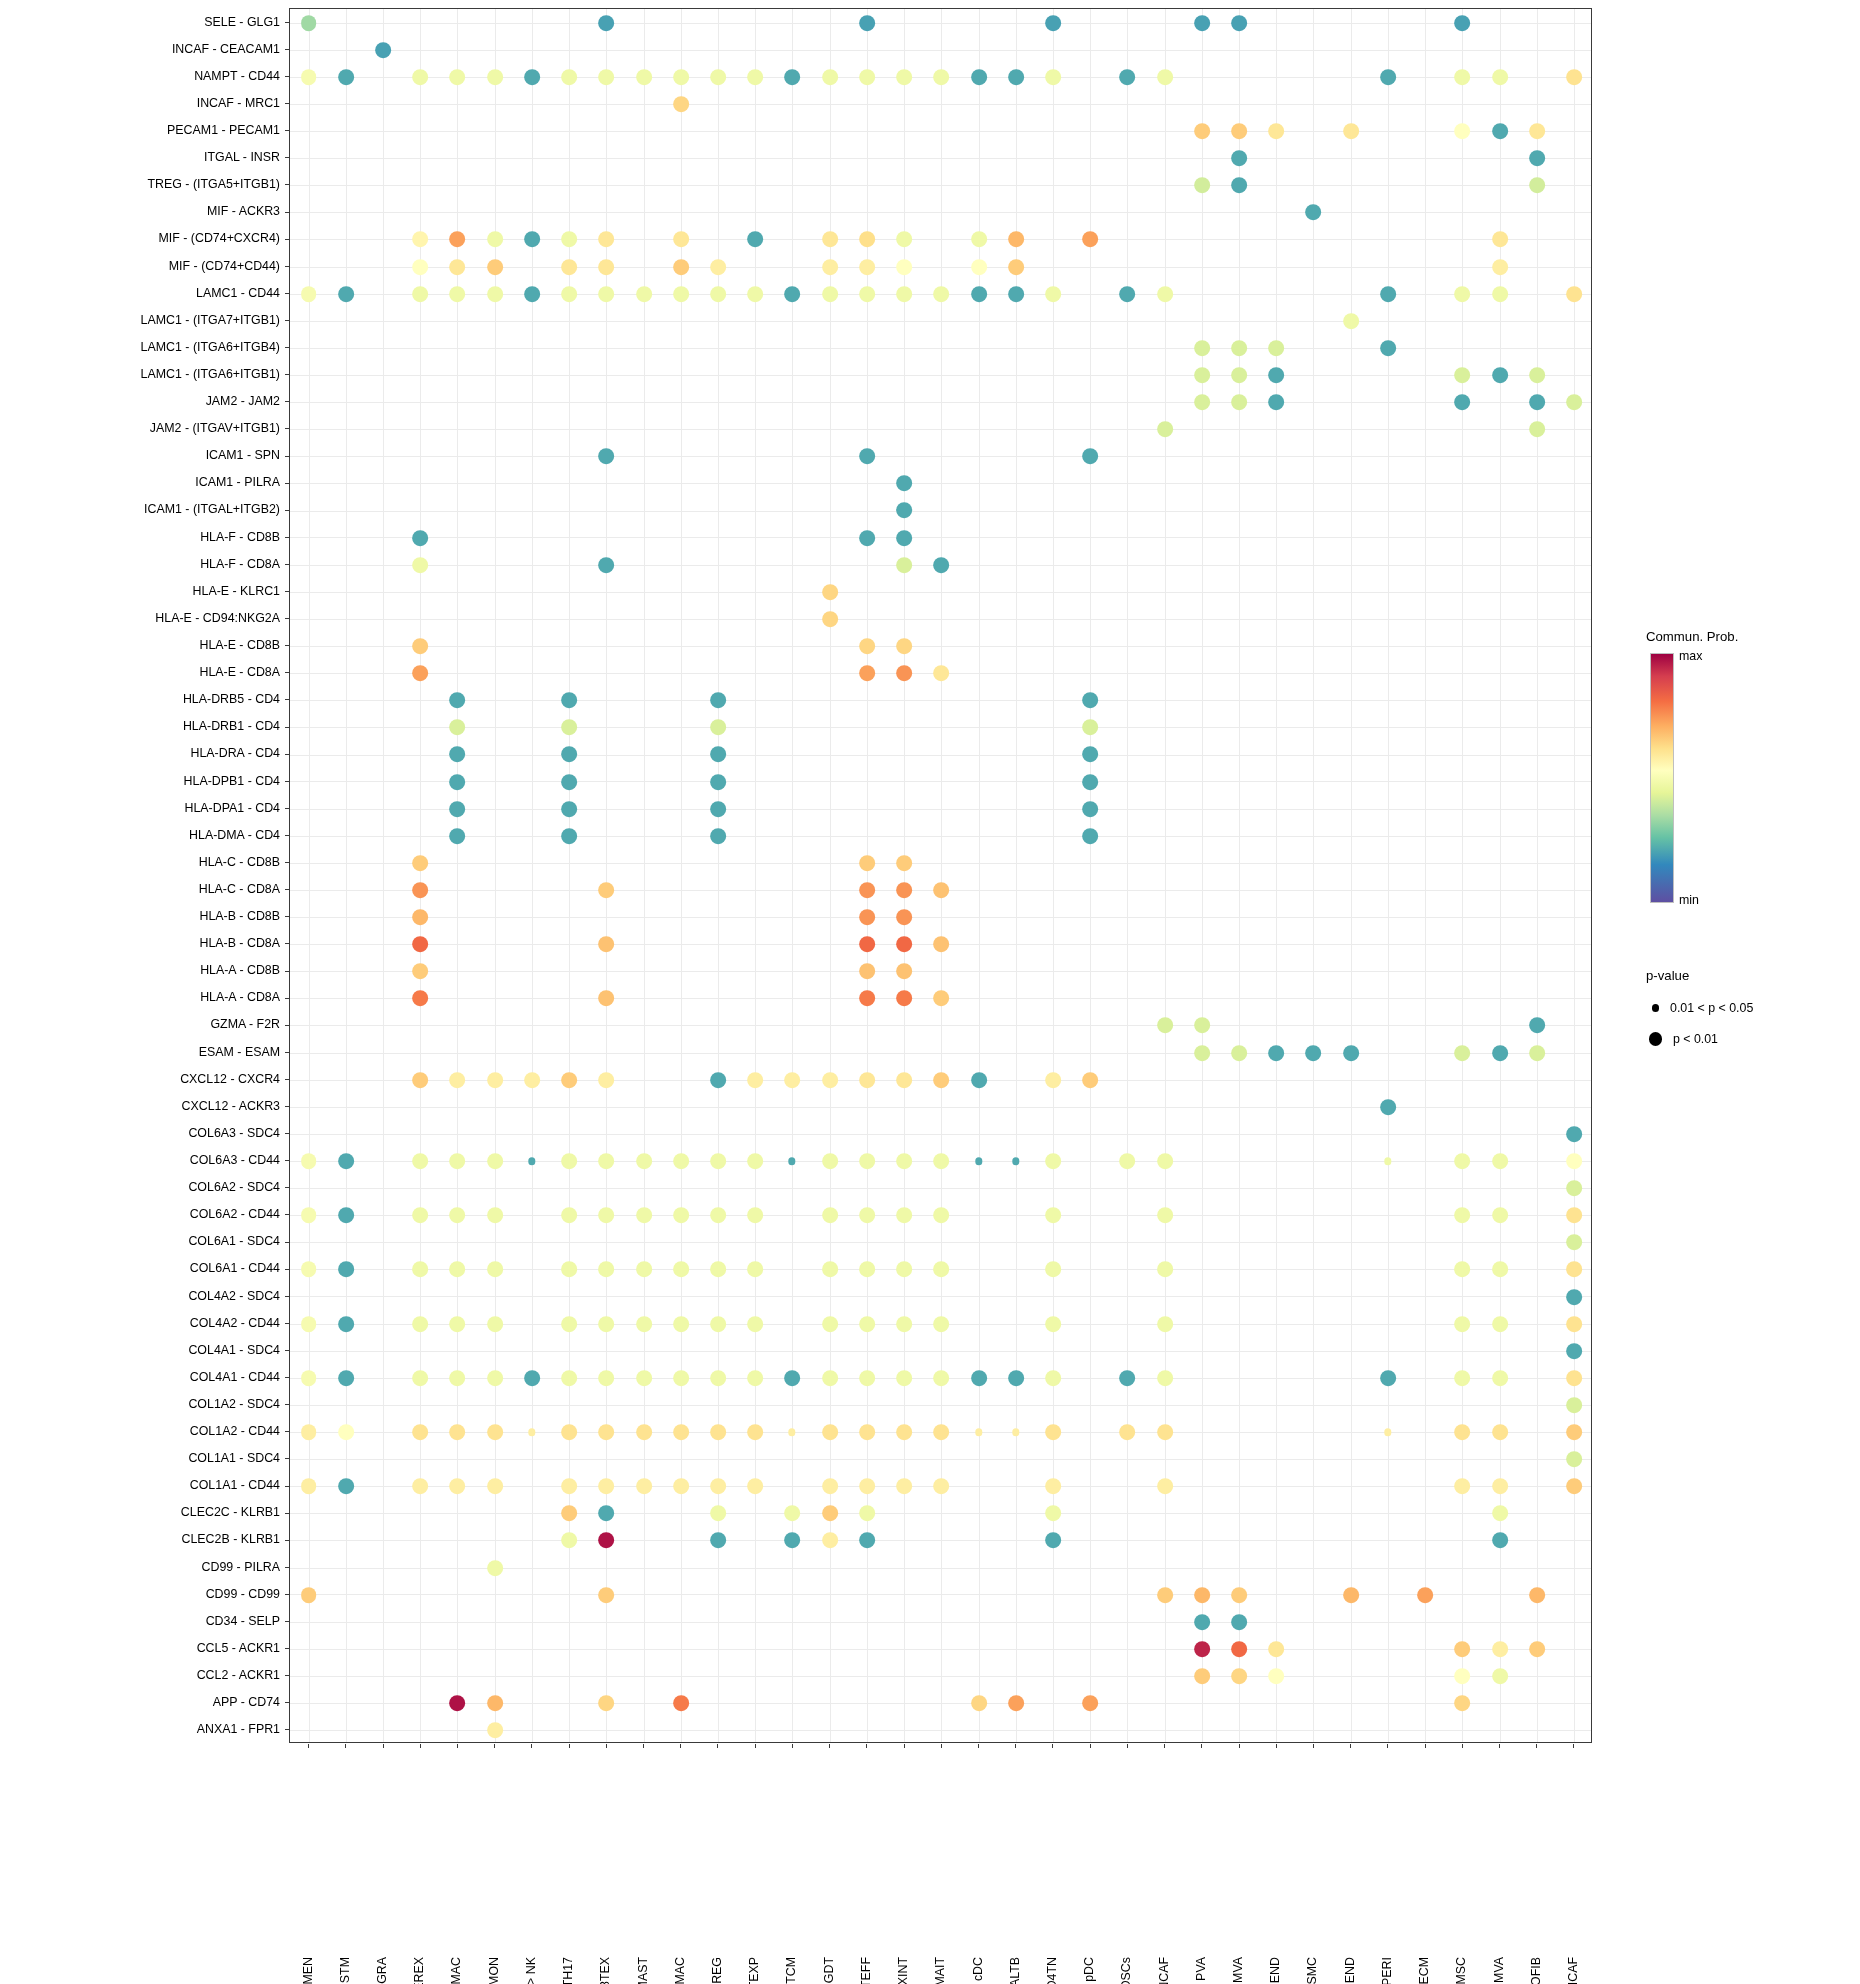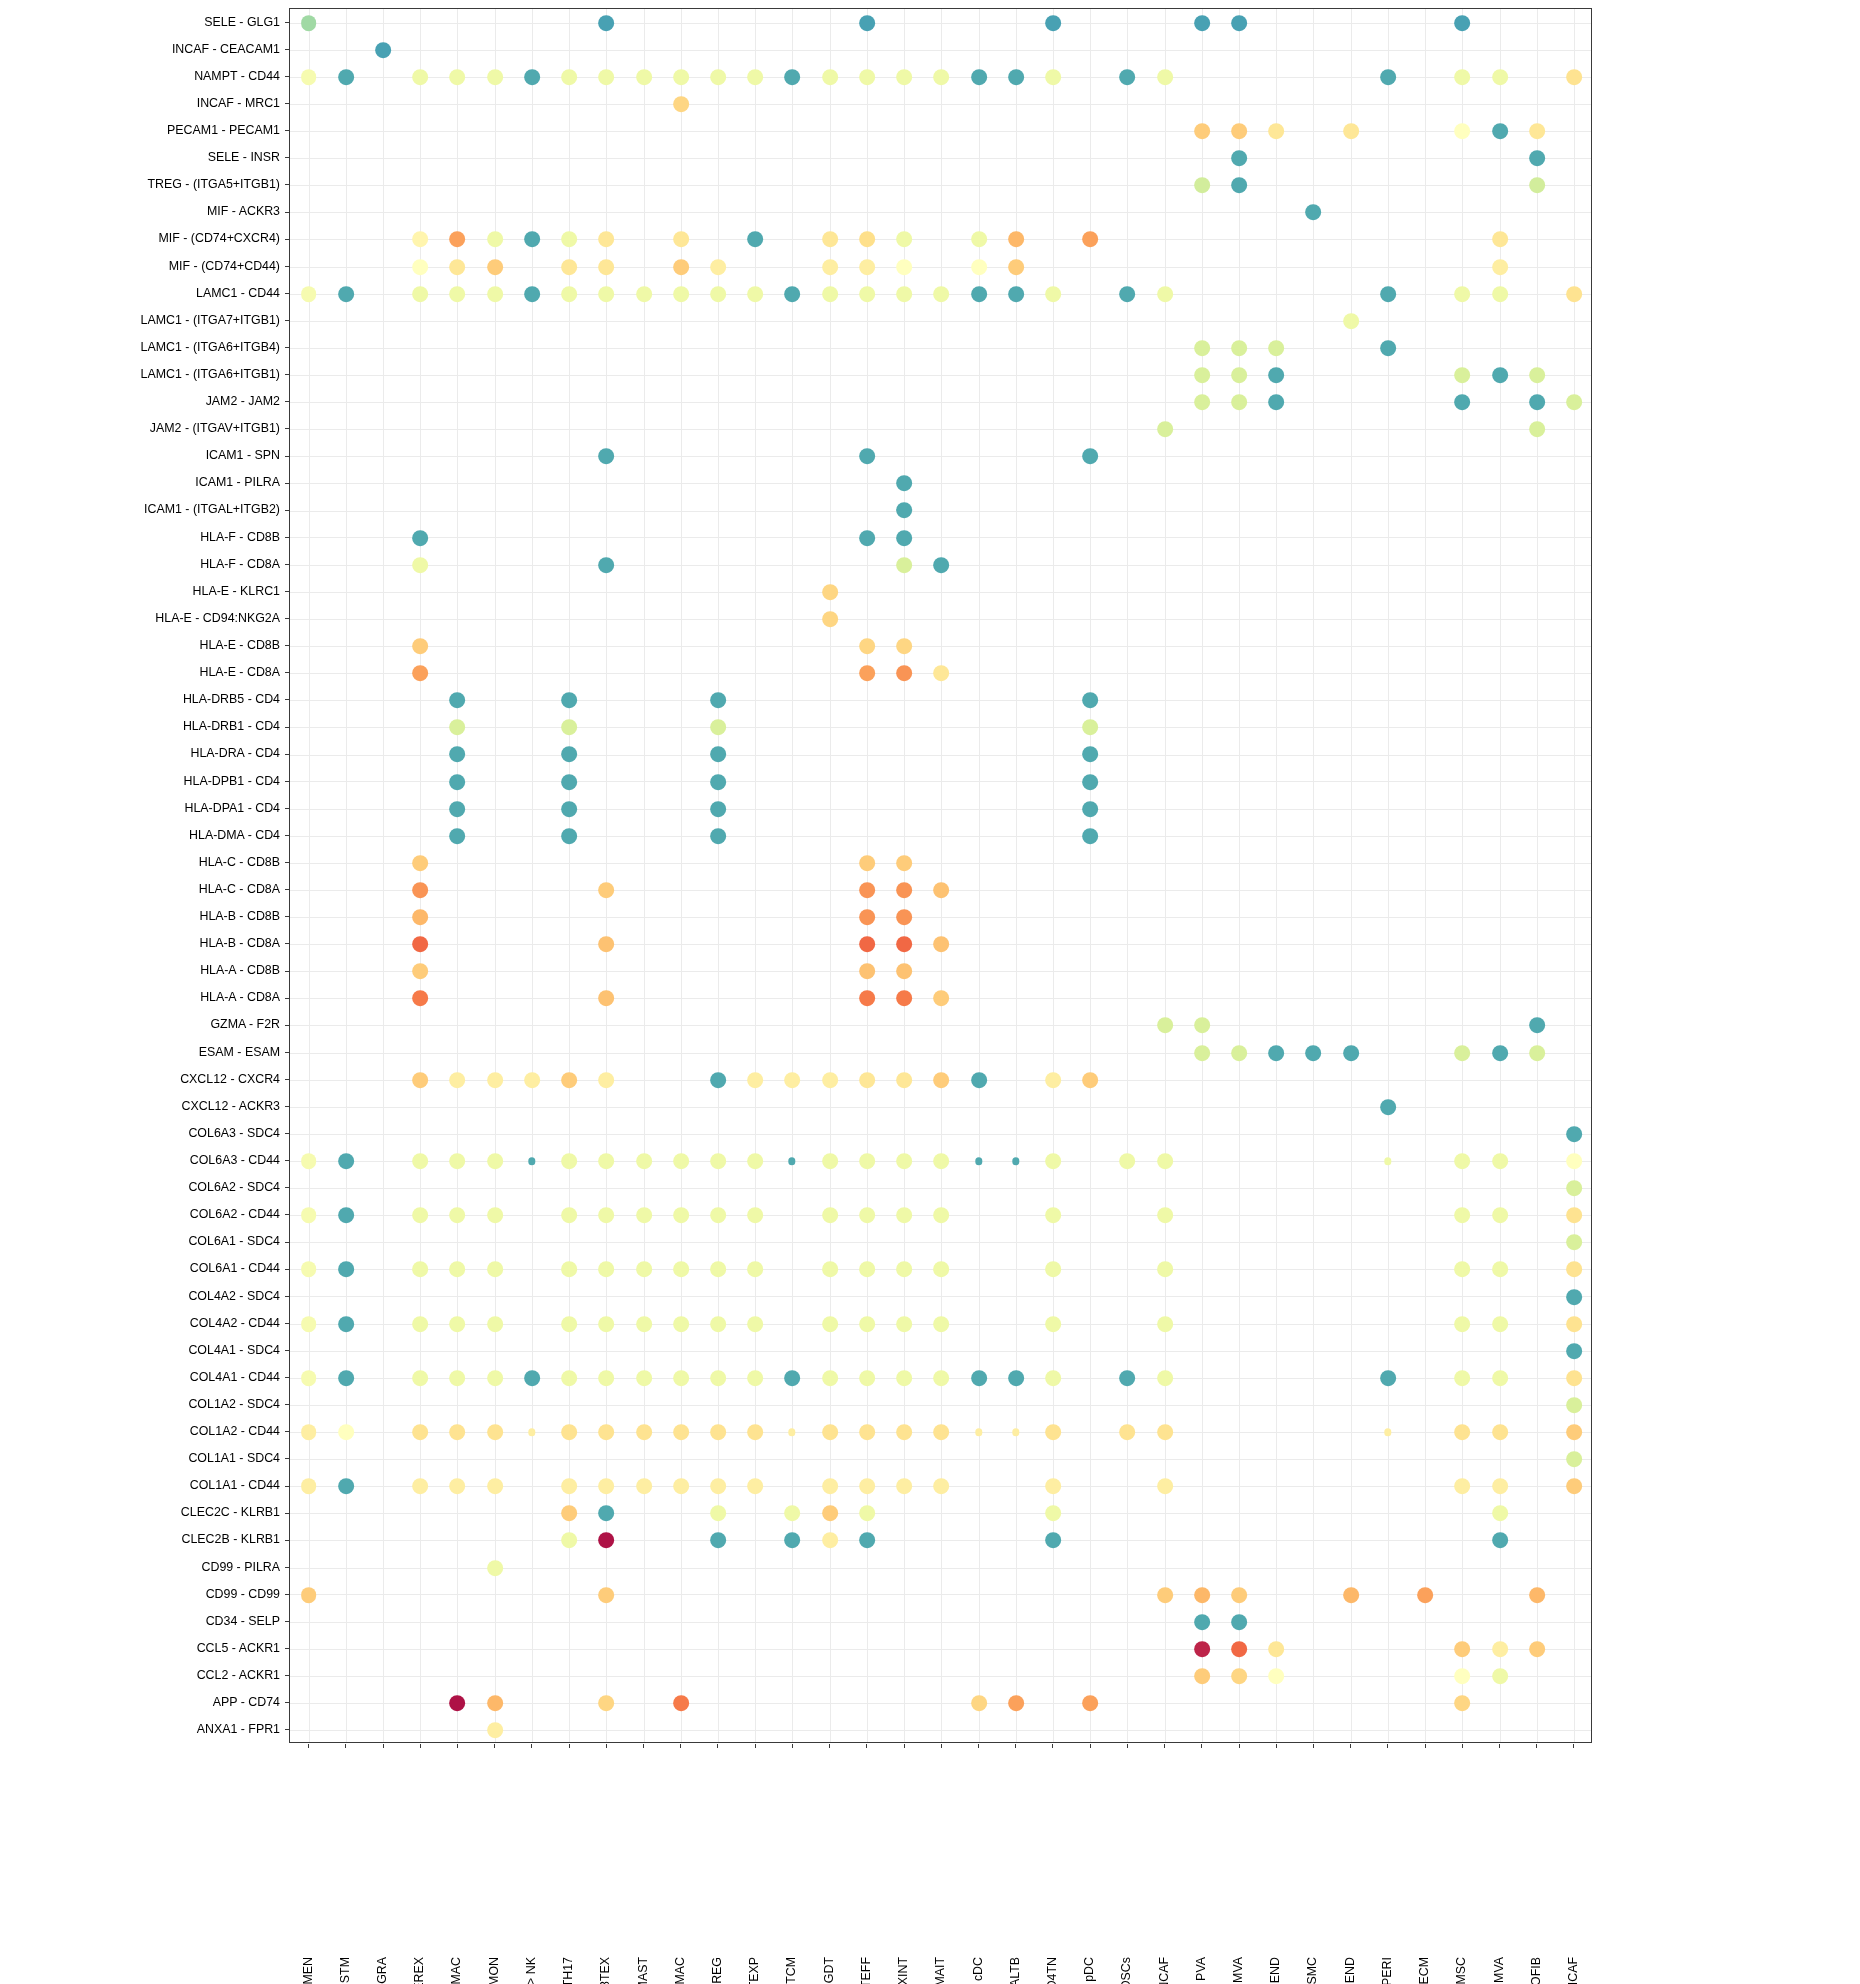--- a/index.html
+++ b/index.html
@@ -700,21 +700,21 @@
       <div class="ylab" style="top: 420px;">JAM2 - (ITGAV+ITGB1)</div>
       <div class="ylab" style="top: 393px;">JAM2 - JAM2</div>
       <div class="ylab" style="top: 366px;">LAMC1 - (ITGA6+ITGB1)</div>
       <div class="ylab" style="top: 339px;">LAMC1 - (ITGA6+ITGB4)</div>
       <div class="ylab" style="top: 312px;">LAMC1 - (ITGA7+ITGB1)</div>
       <div class="ylab" style="top: 285px;">LAMC1 - CD44</div>
       <div class="ylab" style="top: 258px;">MIF - (CD74+CD44)</div>
       <div class="ylab" style="top: 230px;">MIF - (CD74+CXCR4)</div>
       <div class="ylab" style="top: 203px;">MIF - ACKR3</div>
       <div class="ylab" style="top: 176px;">TREG - (ITGA5+ITGB1)</div>
-      <div class="ylab" style="top: 149px;">SELE - INSR</div>
+      <div class="ylab" style="top: 149px;">ITGAL - INSR</div>
       <div class="ylab" style="top: 122px;">PECAM1 - PECAM1</div>
       <div class="ylab" style="top: 95px;">INCAF - MRC1</div>
       <div class="ylab" style="top: 68px;">NAMPT - CD44</div>
       <div class="ylab" style="top: 41px;">INCAF - CEACAM1</div>
       <div class="ylab" style="top: 13.6px;">SELE - GLG1</div>
     </div>
   <div id="x-axis" style="position: absolute; left: 289px; top: 1750px; width: 1303px; height: 215px;">
       <div class="xlab" style="left: 18.6px; top: 207px;">MSC -&gt; MEN</div>
       <div class="xlab" style="left: 56px; top: 207px;">MSC -&gt; STM</div>
       <div class="xlab" style="left: 93px; top: 207px;">MSC -&gt; GRA</div>
@@ -745,20 +745,37 @@
       <div class="xlab" style="left: 1023px; top: 207px;">MSC -&gt; SMC</div>
       <div class="xlab" style="left: 1061px; top: 207px;">MSC -&gt; LYMEND</div>
       <div class="xlab" style="left: 1098px; top: 207px;">MSC -&gt; PERI</div>
       <div class="xlab" style="left: 1135px; top: 207px;">MSC -&gt; ECM</div>
       <div class="xlab" style="left: 1172px; top: 207px;">MSC -&gt; MSC</div>
       <div class="xlab" style="left: 1210px; top: 207px;">MSC -&gt; MSC.MVA</div>
       <div class="xlab" style="left: 1247px; top: 207px;">MSC -&gt; MYOFIB</div>
       <div class="xlab" style="left: 1284px; top: 207px;">MSC -&gt; ICAF</div>
     </div>
 
+  <div id="legend" style="left: 1646px; top: 629px; width: 207px; height: 496px;">
+    <div class="legend-title" id="cb-title" style="position: absolute; left: 0px; top: 0px;">Commun. Prob.</div>
+    <div id="colorbar" style="left: 4.1px; top: 24px; height: 248px;"></div>
+    <div class="cb-label" id="cb-max" style="left: 33px; top: 20px;">max</div>
+    <div class="cb-label" id="cb-min" style="left: 33px; top: 264px;">min</div>
+
+    <div class="legend-title" id="pv-title" style="position: absolute; left: 0px; top: 339px;">p-value</div>
+
+    <div class="pv-row" id="pv-row-0" style="left: 5.8px; top: 372px;">
+      <span class="pv-dot" style="width:7.4px;height:7.4px;"></span>
+      <span class="pv-text">0.01 &lt; p &lt; 0.05</span>
+    </div>
+    <div class="pv-row" id="pv-row-1" style="left: 2.9px; top: 403px;">
+      <span class="pv-dot" style="width:13.2px;height:13.2px;"></span>
+      <span class="pv-text">p &lt; 0.01</span>
+    </div>
+  </div>
 <div class="tick y" style="position: absolute; left: 285px; top: 1729px;"></div>
     <div class="tick y" style="position: absolute; left: 285px; top: 1702px;"></div>
     <div class="tick y" style="position: absolute; left: 285px; top: 1675px;"></div>
     <div class="tick y" style="position: absolute; left: 285px; top: 1648px;"></div>
     <div class="tick y" style="position: absolute; left: 285px; top: 1621px;"></div>
     <div class="tick y" style="position: absolute; left: 285px; top: 1594px;"></div>
     <div class="tick y" style="position: absolute; left: 285px; top: 1567px;"></div>
     <div class="tick y" style="position: absolute; left: 285px; top: 1540px;"></div>
     <div class="tick y" style="position: absolute; left: 285px; top: 1513px;"></div>
     <div class="tick y" style="position: absolute; left: 285px; top: 1486px;"></div>

